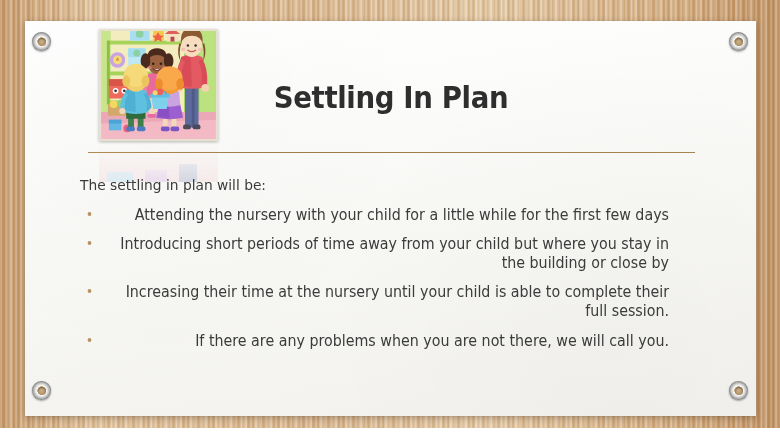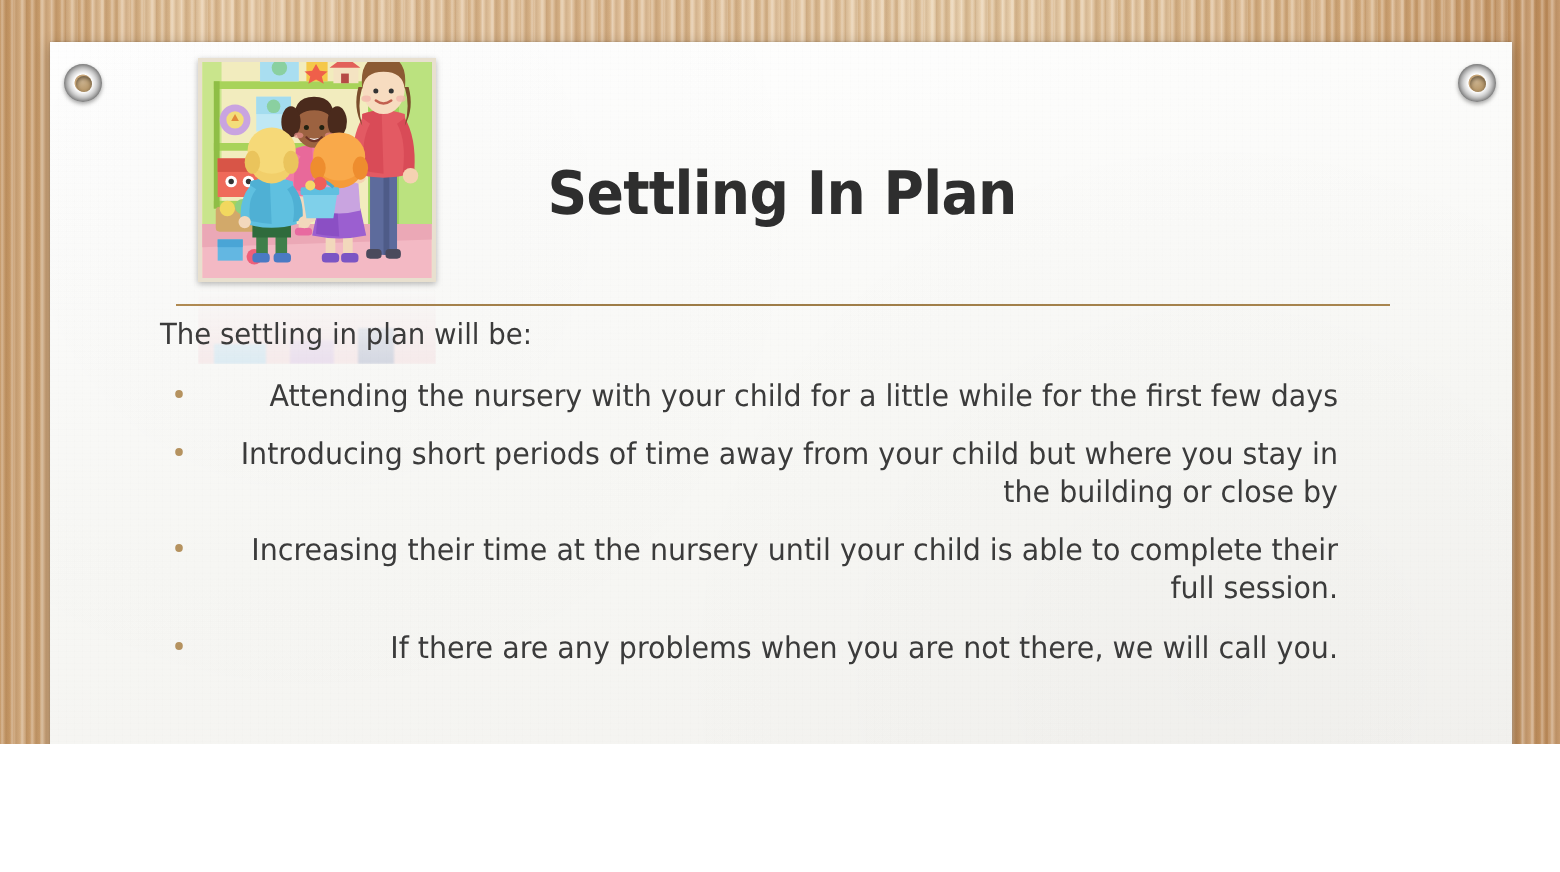--- a/index.html
+++ b/index.html
@@ -11,21 +11,21 @@
     width: 780px;
     height: 436px;
     overflow: hidden;
     font-family: "Liberation Sans", sans-serif;
   }
 
   
   #slide-root {
     position: relative;
     width: 780px;
-    height: 372px;
+    height: 428px;
     background-color: #d9b184;
     background-image:
       repeating-linear-gradient(
         90deg,
         rgba(255,255,255,0.00) 0px,
         rgba(255,255,255,0.32) 1px,
         rgba(255,255,255,0.10) 2px,
         rgba(120,78,40,0.14) 3px,
         rgba(255,255,255,0.00) 5px
       ),
@@ -151,21 +151,21 @@
     top: 152px;
     width: 607px;
     height: 1px;
     background: linear-gradient(90deg, #b08a52 0%, #9c7b46 40%, #a8854f 100%);
   }
 
   
   #body-content {
     position: absolute;
     left: 80px;
-    top: 159px;
+    top: 176px;
     width: 620px;
     color: #3b3b3b;
   }
   #intro-line {
     font-family: "DejaVu Sans", sans-serif;
     font-size: 14.5px;
     line-height: 1.35;
     color: #3b3b3b;
     margin: 0 0 10px 0;
     transform: scaleX(0.95);

